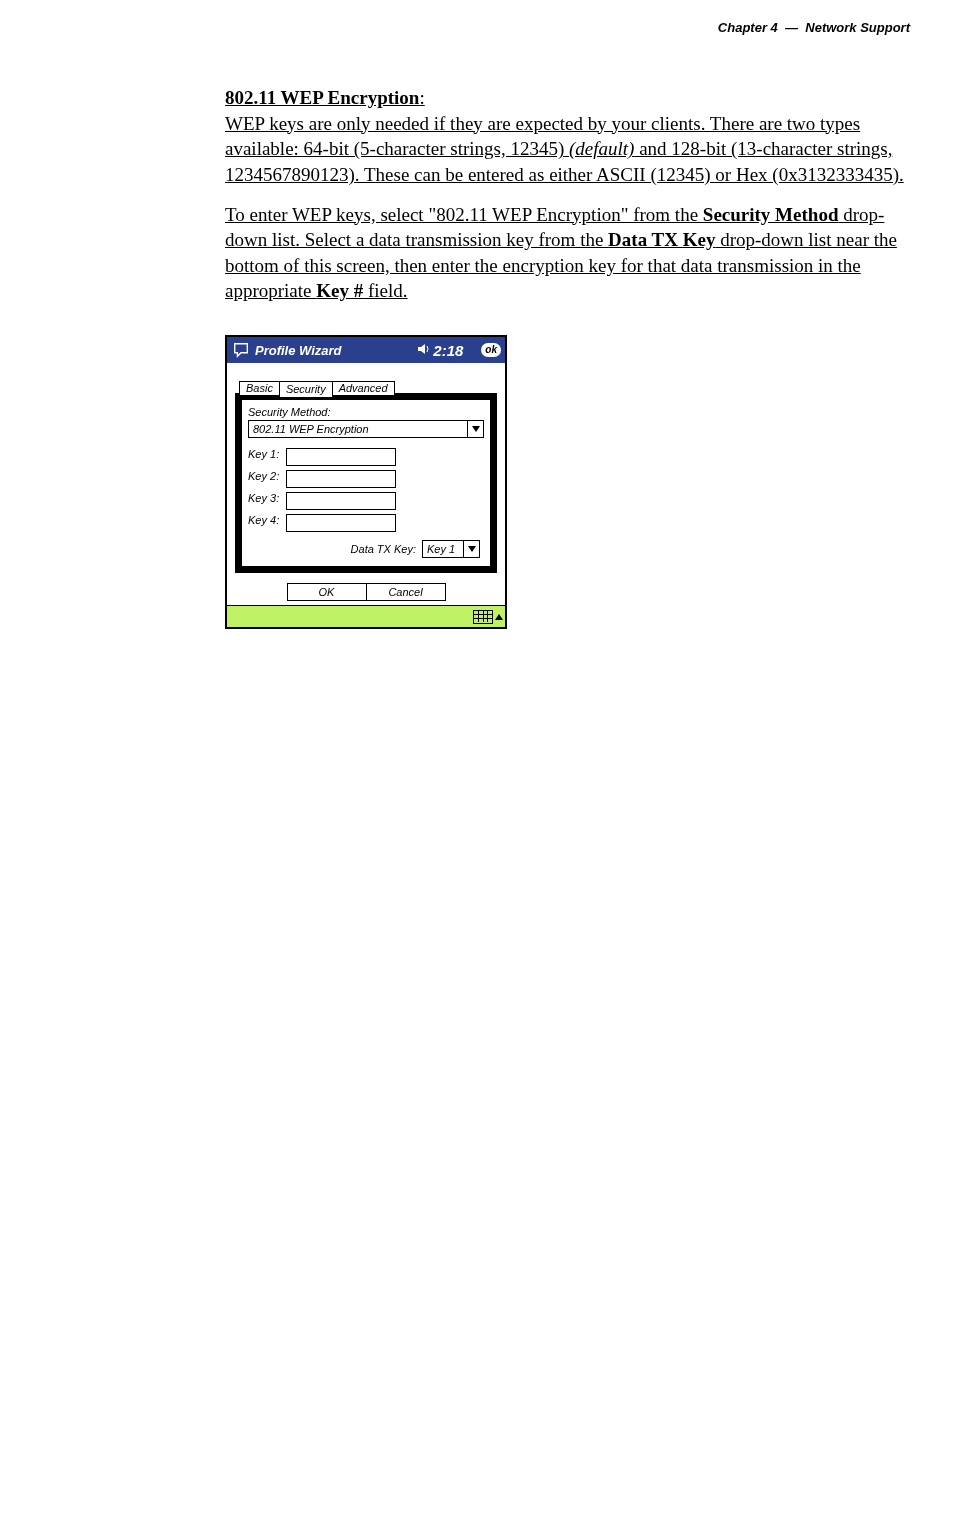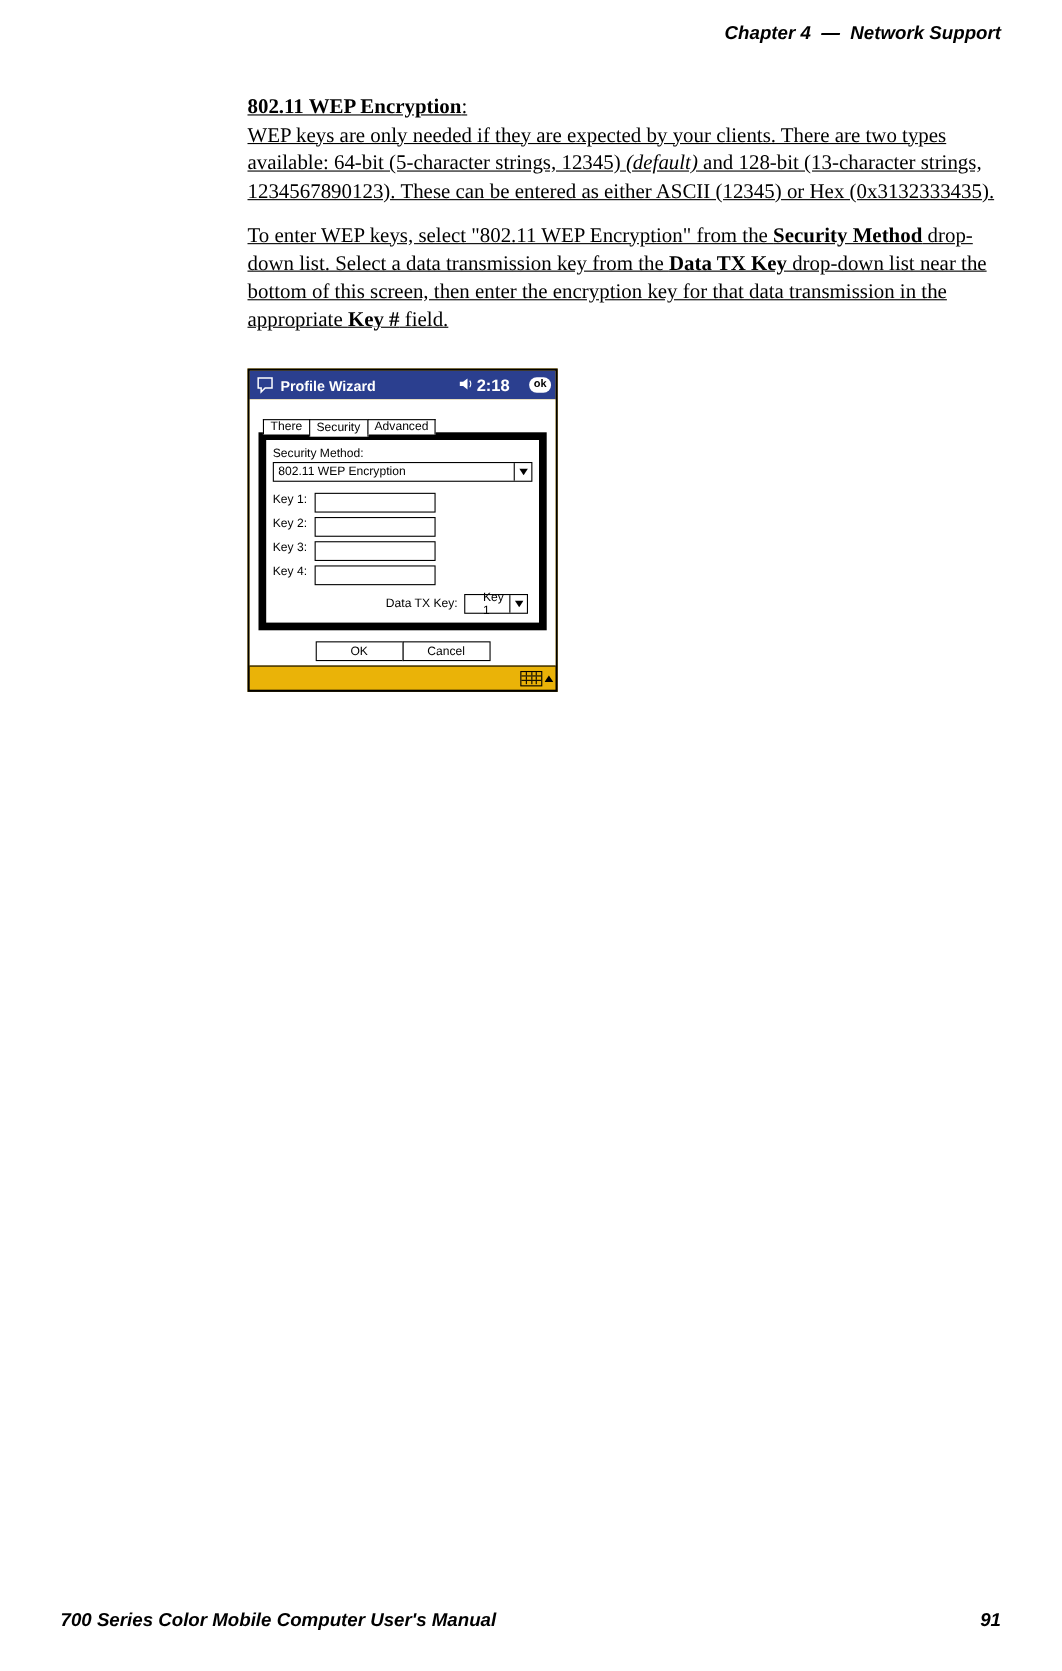--- a/index.html
+++ b/index.html
@@ -1,26 +1,26 @@
 <!DOCTYPE html>
 <html><head>
 <meta charset="utf-8">
 <style>
   * { box-sizing: border-box; margin: 0; padding: 0; }
   html, body { width: 965px; height: 1519px; background: #fff; font-family: Georgia, 'Times New Roman', serif; color: #000; }
   .page { position: relative; width: 965px; height: 1519px; }
-  .header { position: absolute; top: 20px; right: 55px; font-family: Verdana, Arial, sans-serif; font-weight: bold; font-style: italic; font-size: 17px; }
+  .header { position: absolute; top: 20px; right: 55px; font-family: Verdana, Arial, sans-serif; font-weight: bold; font-style: italic; font-size: 13px; }
   .body-text { position: absolute; left: 225px; top: 85px; width: 695px; font-size: 19px; line-height: 1.35; text-decoration: underline; }
   .heading { font-weight: bold; }
   .italic { font-style: italic; }
   .bold { font-weight: bold; }
   .para { margin-bottom: 14px; }
 
   
-  .screenshot { position: absolute; left: 225px; top: 335px; width: 282px; border: 2px solid #000; font-family: Tahoma, Arial, sans-serif; font-size: 12px; background: #eab308; }
+  .screenshot { position: absolute; left: 225px; top: 335px; width: 282px; border: 2px solid #000; font-family: Tahoma, Arial, sans-serif; font-size: 12px; background: #bef264; font-style: italic; }
   .titlebar { background: #2b3f8f; color: #fff; height: 26px; display: flex; align-items: center; padding: 0 4px; font-weight: bold; }
   .title-icon { width: 20px; height: 20px; display: flex; align-items: center; justify-content: center; margin-right: 4px; }
   .title-text { flex: 1; font-size: 13px; }
   .title-right { display: flex; align-items: center; gap: 2px; }
   .ok-pill { background: #fff; color: #000; border-radius: 8px; padding: 0 4px; font-size: 10px; font-weight: bold; line-height: 14px; }
   .speaker { font-size: 11px; }
   .time { font-size: 15px; font-weight: bold; margin-right: 16px; }
 
   .client { padding: 10px 8px 4px 8px; background: #fff; }
 
@@ -36,21 +36,21 @@
   .dd-arrow { width: 16px; height: 100%; border-left: 1px solid #000; display: flex; align-items: center; justify-content: center; }
   .dd-arrow svg { width: 8px; height: 6px; }
 
   .key-row { display: flex; margin-bottom: 4px; }
   .key-row .klabel { width: 38px; font-size: 11px; text-align: left; }
   .key-row .kinput { border: 1px solid #000; height: 18px; width: 110px; }
 
   .txrow { display: flex; align-items: center; justify-content: flex-end; margin-top: 8px; gap: 6px; padding-right: 4px; }
   .txrow .txlabel { font-size: 11px; }
   .txrow .txdrop { display: flex; border: 1px solid #000; height: 18px; width: 58px; align-items: center; }
-  .txrow .txdrop span { flex: 1; padding: 0 4px; font-size: 11px; margin-left: 12px; }
+  .txrow .txdrop span { flex: 1; padding: 0 4px; font-size: 11px; }
 
   .btnrow { display: flex; justify-content: center; gap: 0; margin-top: 10px; }
   .btnrow .btn { border: 1px solid #000; width: 80px; height: 18px; display: flex; align-items: center; justify-content: center; font-size: 11px; background: #fff; }
   .btnrow .btn + .btn { margin-left: -1px; }
 
   .bottombar { border-top: 1px solid #000; height: 22px; display: flex; align-items: center; justify-content: flex-end; padding: 0 2px; }
   .kbd-icon { border: 1px solid #000; width: 20px; height: 14px; display: flex; flex-direction: column; }
   .kbd-icon .r { flex:1; border-bottom: 1px solid #000; display:flex; }
   .kbd-icon .r:last-child { border-bottom:none; }
   .kbd-icon .c { flex:1; border-right:1px solid #000; }
@@ -95,21 +95,21 @@
               <path d="M10 3 Q12 6 10 9" fill="none" stroke="#fff" stroke-width="1"></path>
             </svg>
         </span>
         <span class="time">2:18</span>
         <span class="ok-pill">ok</span>
       </div>
     </div>
 
     <div class="client">
       <div class="tabs">
-        <div class="tab inactive">There</div>
+        <div class="tab inactive">Basic</div>
         <div class="tab">Security</div>
         <div class="tab inactive">Advanced</div>
       </div>
       <div class="tab-panel">
         <div class="label">Security Method:</div>
         <div class="dropdown">
           <span>802.11 WEP Encryption</span>
           <div class="dd-arrow">
             <svg viewBox="0 0 8 6">
                 <polygon points="0,0 8,0 4,6" fill="#000"></polygon>
@@ -175,17 +175,13 @@
           </div>
       </div>
       <span class="up-tri">
         <svg width="8" height="8" viewBox="0 0 8 8">
             <polygon points="4,1 8,7 0,7" fill="#000"></polygon>
           </svg>
       </span>
     </div>
   </div>
 
-  <div class="footer">
-    <span>700 Series Color Mobile Computer User's Manual</span>
-    <span>91</span>
-  </div>
 </div>
 
 </body></html>

